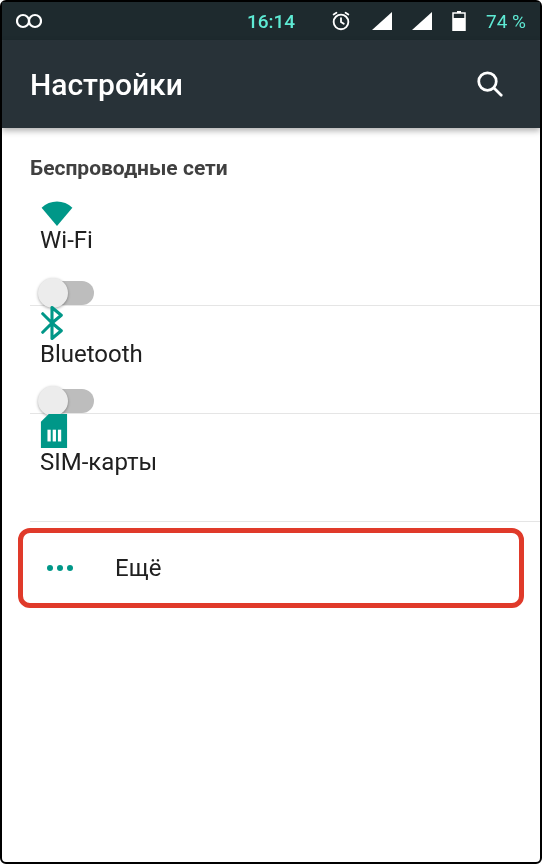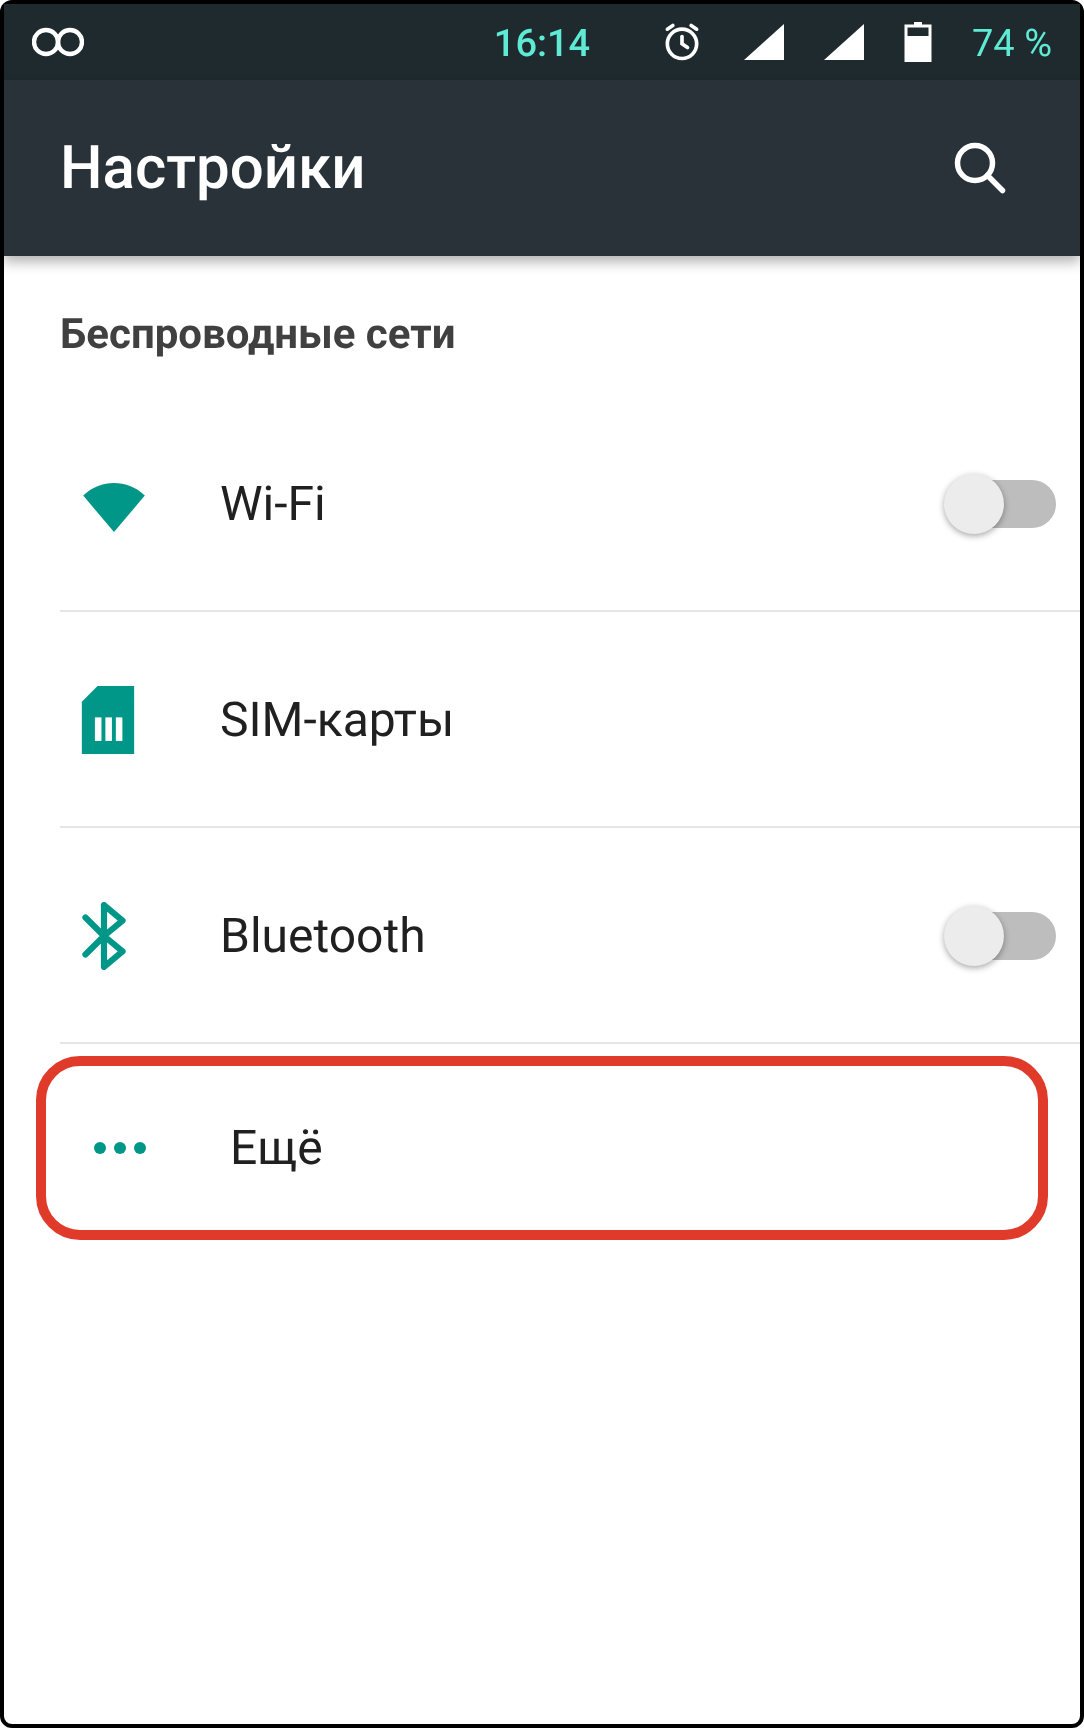--- a/index.html
+++ b/index.html
@@ -61,26 +61,26 @@
     }
     .content { background: #fff; }
     .section-header {
       padding: 28px 28px 18px 28px;
       color: #404040;
       font-size: 21px;
       font-weight: 700;
     }
     .row {
       display: flex;
-      align-items: center;
       height: 108px;
       padding: 0 12px 0 10px;
       margin-left: 28px;
       cursor: pointer;
       position: relative;
+      flex-direction: column;
     }
     .row:not(:last-child) {
       border-bottom: 1px solid #e5e5e5;
     }
     .row-icon {
       width: 70px;
       display: flex;
       align-items: center;
       justify-content: flex-start;
       color: #009788;
@@ -101,23 +101,23 @@
       content: "";
       position: absolute;
       width: 30px; height: 30px;
       background: #ececec;
       border-radius: 50%;
       top: -3px; left: -2px;
       box-shadow: 0 1px 3px rgba(0,0,0,0.35);
     }
     .highlight {
       border: 5px solid #e03a2a;
-      border-radius: 22px;
+      border-radius: 12px;
       margin: 6px 16px 6px 16px;
-      height: 92px;
+      height: 80px;
       display: flex;
       align-items: center;
       padding: 0 10px 0 22px;
       cursor: pointer;
     }
     .highlight .row-icon { width: 70px; }
     .highlight .row-label { font-size: 24px; color: #202020; }
     .tri { font-size: 0; }
   </style>
 </head>
@@ -173,40 +173,40 @@
         <svg width="34" height="28" viewBox="0 0 24 20">
           <path d="M12 20 L1 7 C7 1 17 1 23 7 Z" fill="#009788"></path>
         </svg>
       </div>
       <div class="row-label">Wi-Fi</div>
       <div class="row-switch"></div>
     </div>
 
     <div class="row">
       <div class="row-icon">
+        <svg width="24" height="34" viewBox="0 0 14 22">
+          <path d="M7 1 L13 6 L7 11 L13 16 L7 21 V1 M7 11 L1 5 M7 11 L1 17" stroke="#009788" stroke-width="2" fill="none" stroke-linejoin="round" stroke-linecap="round"></path>
+        </svg>
+      </div>
+      <div class="row-label">Bluetooth</div>
+      <div class="row-switch"></div>
+    </div>
+
+    <div class="row">
+      <div class="row-icon">
         <svg width="28" height="34" viewBox="0 0 20 26">
           <path d="M6 0 H20 V26 H0 V6 Z" fill="#009788"></path>
           <rect x="5" y="12" width="2.5" height="9" fill="#fff"></rect>
           <rect x="9" y="12" width="2.5" height="9" fill="#fff"></rect>
           <rect x="13" y="12" width="2.5" height="9" fill="#fff"></rect>
         </svg>
       </div>
       <div class="row-label">SIM-карты</div>
     </div>
 
-    <div class="row">
-      <div class="row-icon">
-        <svg width="24" height="34" viewBox="0 0 14 22">
-          <path d="M7 1 L13 6 L7 11 L13 16 L7 21 V1 M7 11 L1 5 M7 11 L1 17" stroke="#009788" stroke-width="2" fill="none" stroke-linejoin="round" stroke-linecap="round"></path>
-        </svg>
-      </div>
-      <div class="row-label">Bluetooth</div>
-      <div class="row-switch"></div>
-    </div>
-
 
     <div class="highlight">
       <div class="row-icon">
         <svg width="30" height="10" viewBox="0 0 30 10">
           <circle cx="5" cy="5" r="3" fill="#009788"></circle>
           <circle cx="15" cy="5" r="3" fill="#009788"></circle>
           <circle cx="25" cy="5" r="3" fill="#009788"></circle>
         </svg>
       </div>
       <div class="row-label">Ещё</div>

